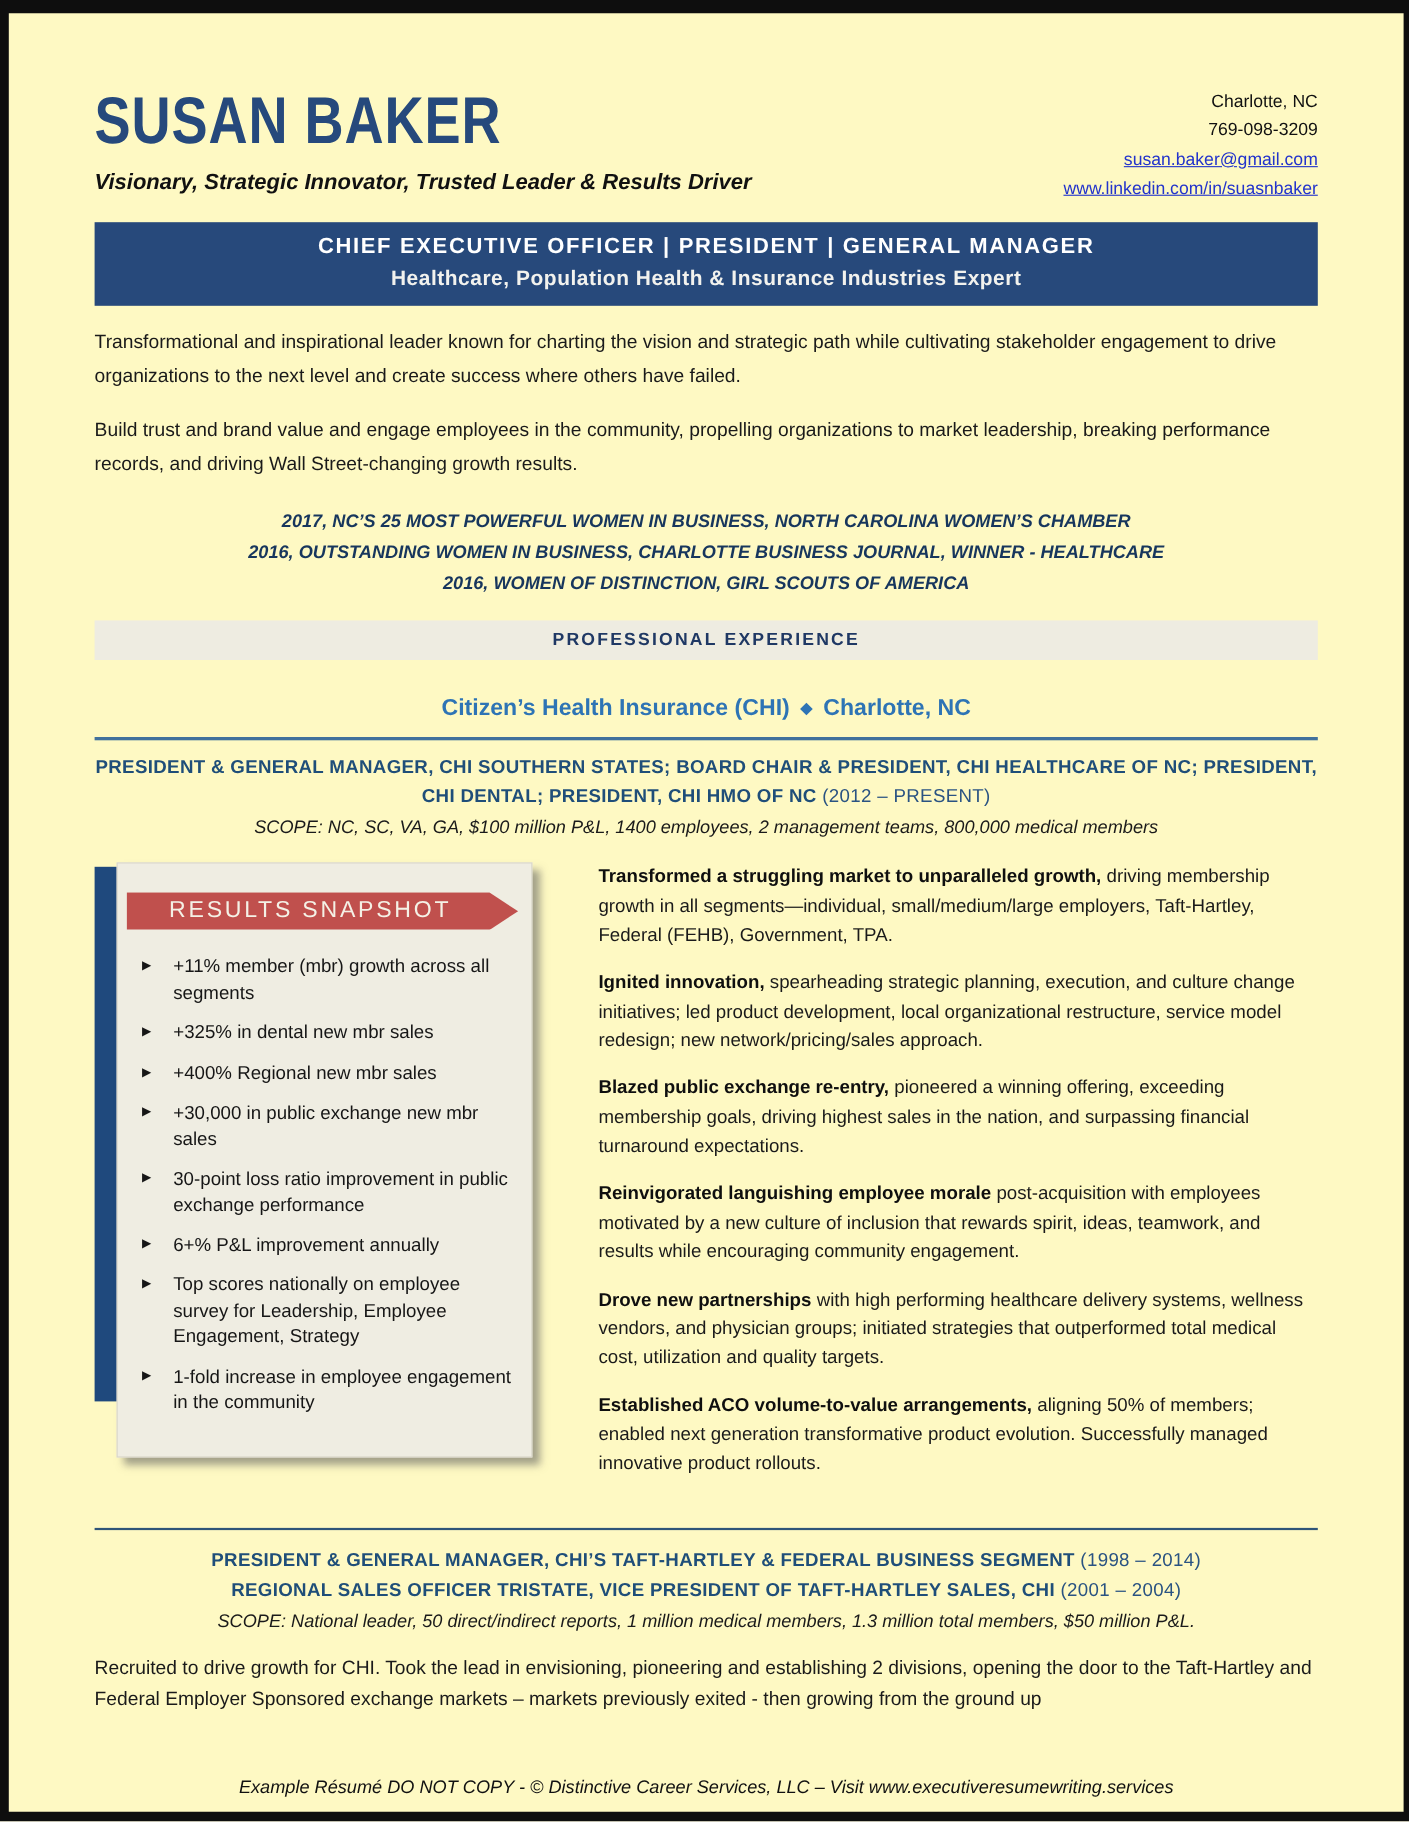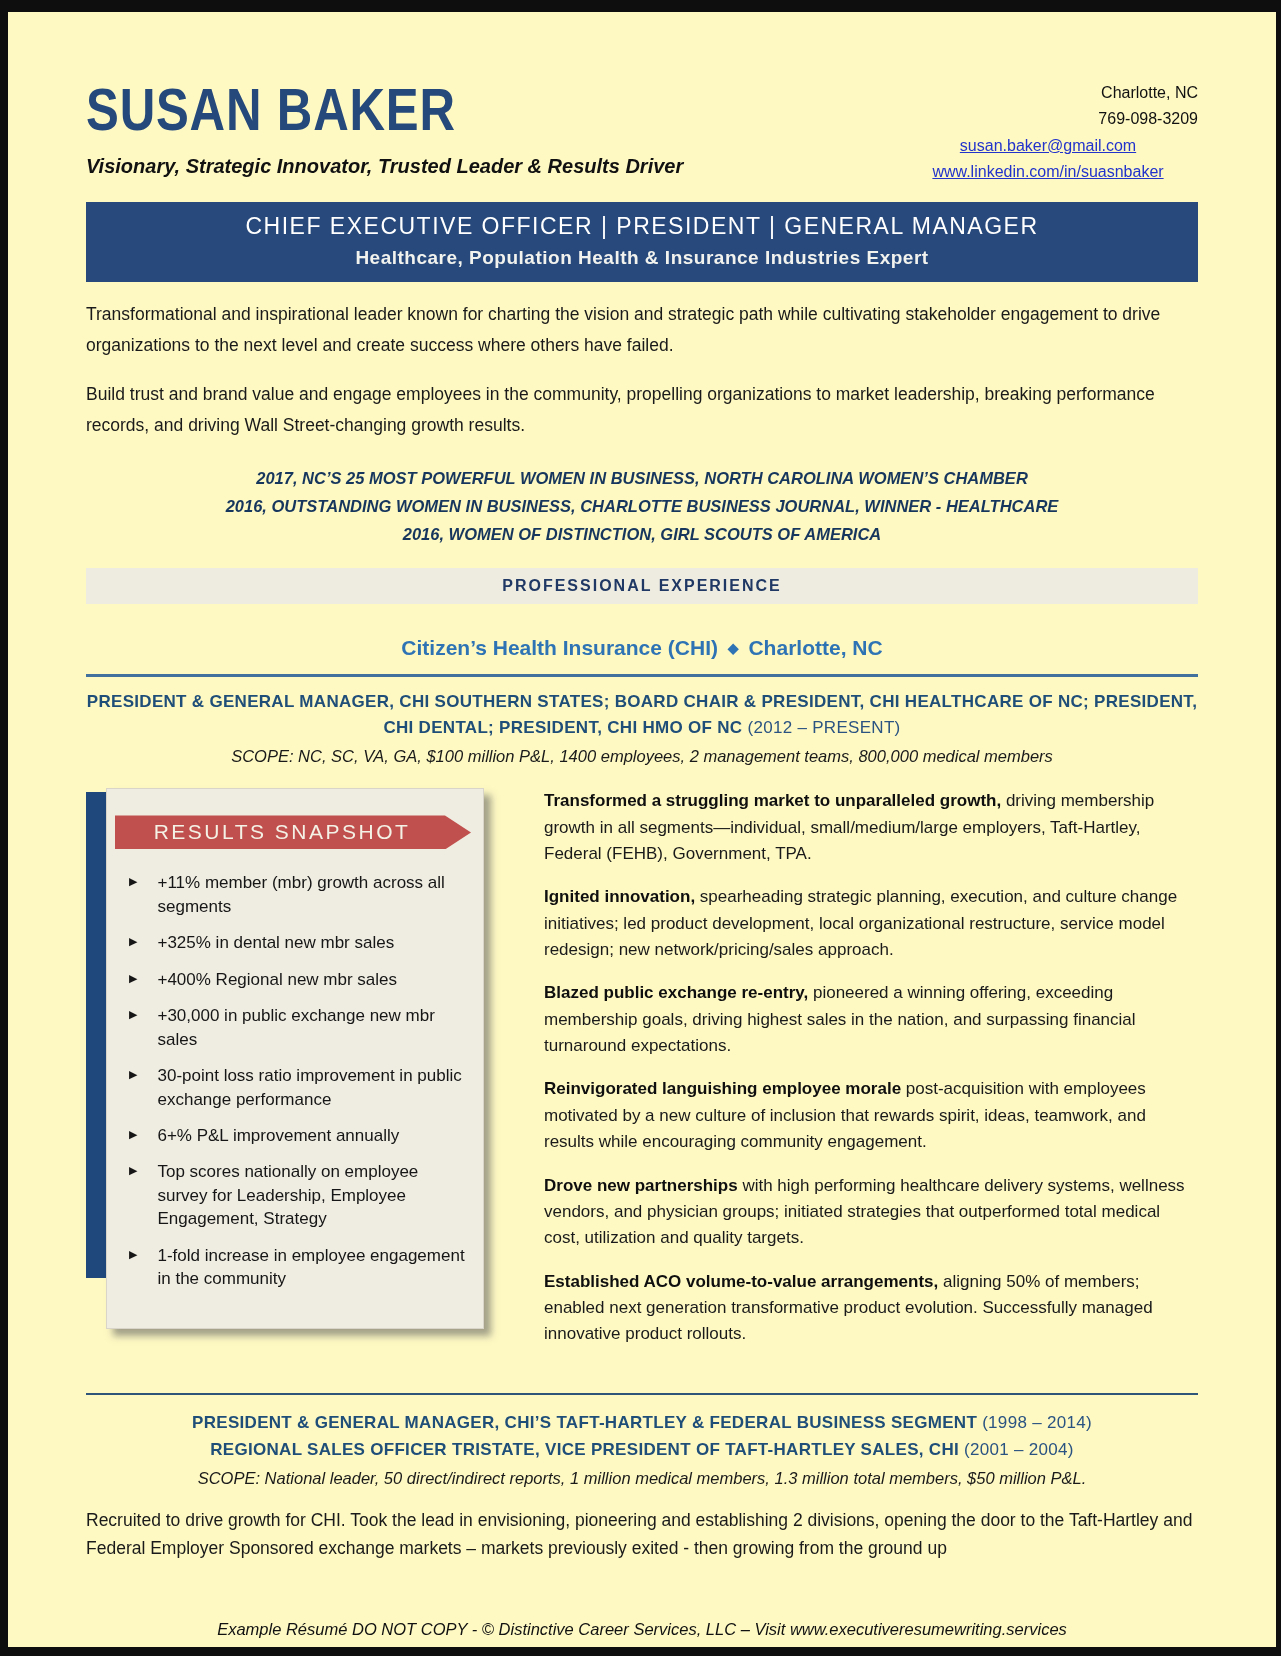--- a/index.html
+++ b/index.html
@@ -17,27 +17,27 @@
   .content{padding:0 78px;}
   
   .header{display:flex;justify-content:space-between;align-items:flex-start;margin-top:66px;}
   .name{
     color:#26497C;font-size:60px;font-weight:600;letter-spacing:1px;
     transform:scaleX(0.82);transform-origin:left top;white-space:nowrap;line-height:1.05;
   }
   .tagline{font-size:20px;font-weight:bold;font-style:italic;color:#111;margin-top:14px;}
   .contact{text-align:right;font-size:16px;line-height:1.65;padding-top:2px;min-width:300px;}
   .contact .plain{color:#111;}
-  .contact a{color:#2233CC;text-decoration:underline;display:block;cursor:pointer;text-align:center;}
+  .contact a{color:#2233CC;text-decoration:underline;display:block;cursor:pointer;}
   
   .banner{
     margin-top:16px;background:#27497B;color:#fff;text-align:center;
     padding:11px 10px 13px 10px;
   }
-  .banner .line1{font-size:23px;font-weight:normal;letter-spacing:1.5px;color:#ffffff;}
+  .banner .line1{font-size:20px;font-weight:bold;letter-spacing:1.5px;color:#ffffff;}
   .banner .line2{font-size:19px;font-weight:bold;letter-spacing:0.5px;color:#f2f2ee;margin-top:7px;}
   
   .summary p{font-size:17.5px;line-height:1.8;margin:17px 0 0 0;color:#1a1a1a;}
   
   .awards{margin-top:22px;text-align:center;}
   .awards div{font-size:16.5px;font-weight:bold;font-style:italic;color:#17365D;line-height:1.7;}
   
   .section-bar{
     margin-top:20px;background:#EEECE1;text-align:center;
     padding:9px 16px;font-size:16px;font-weight:bold;letter-spacing:2px;color:#1F3864;

